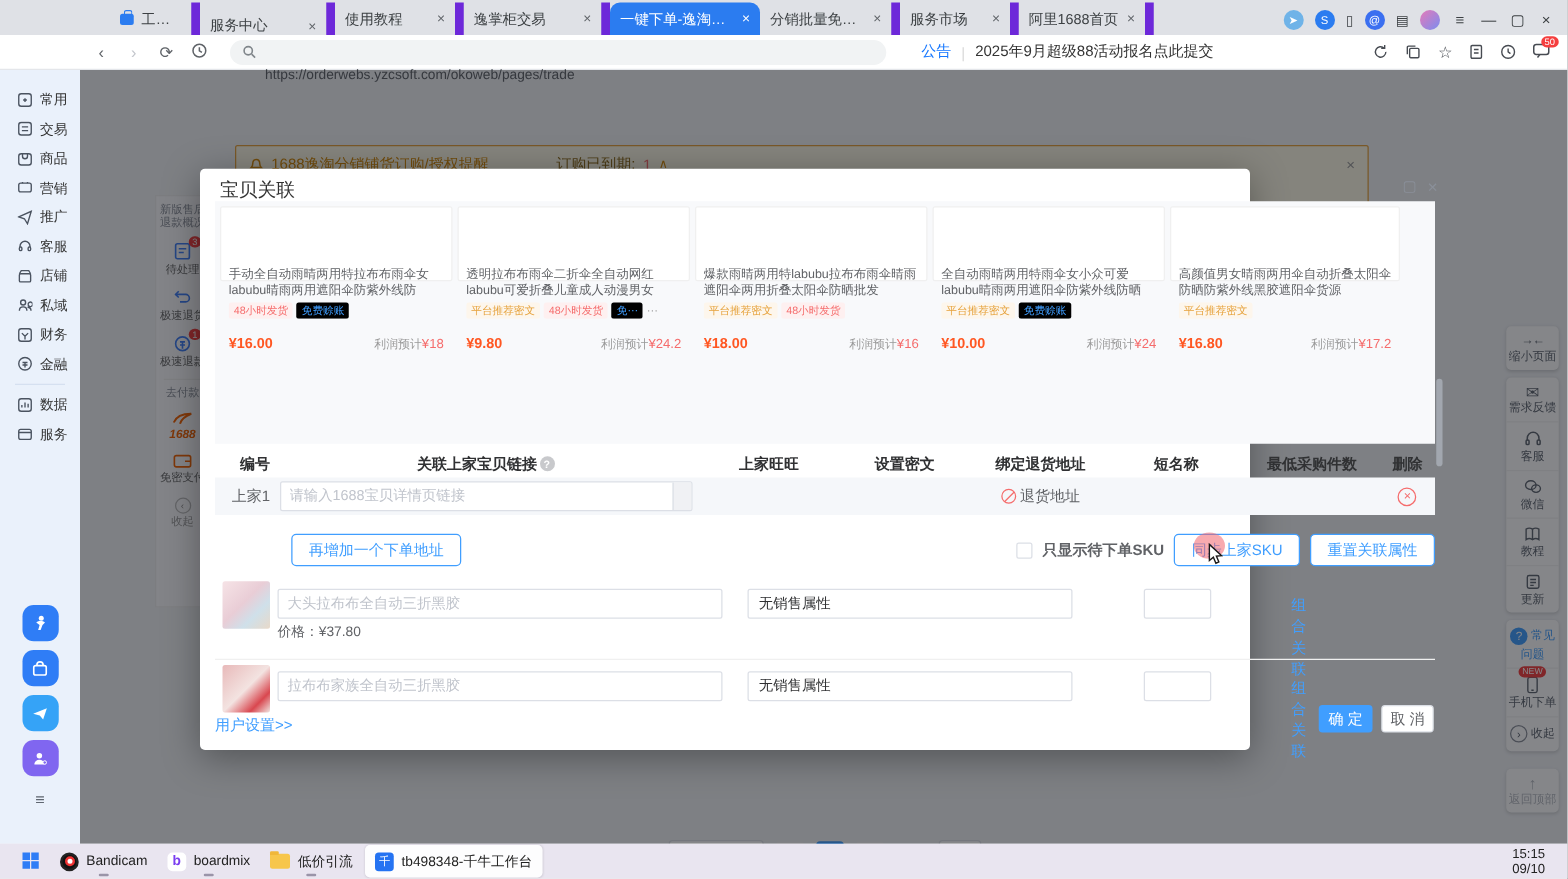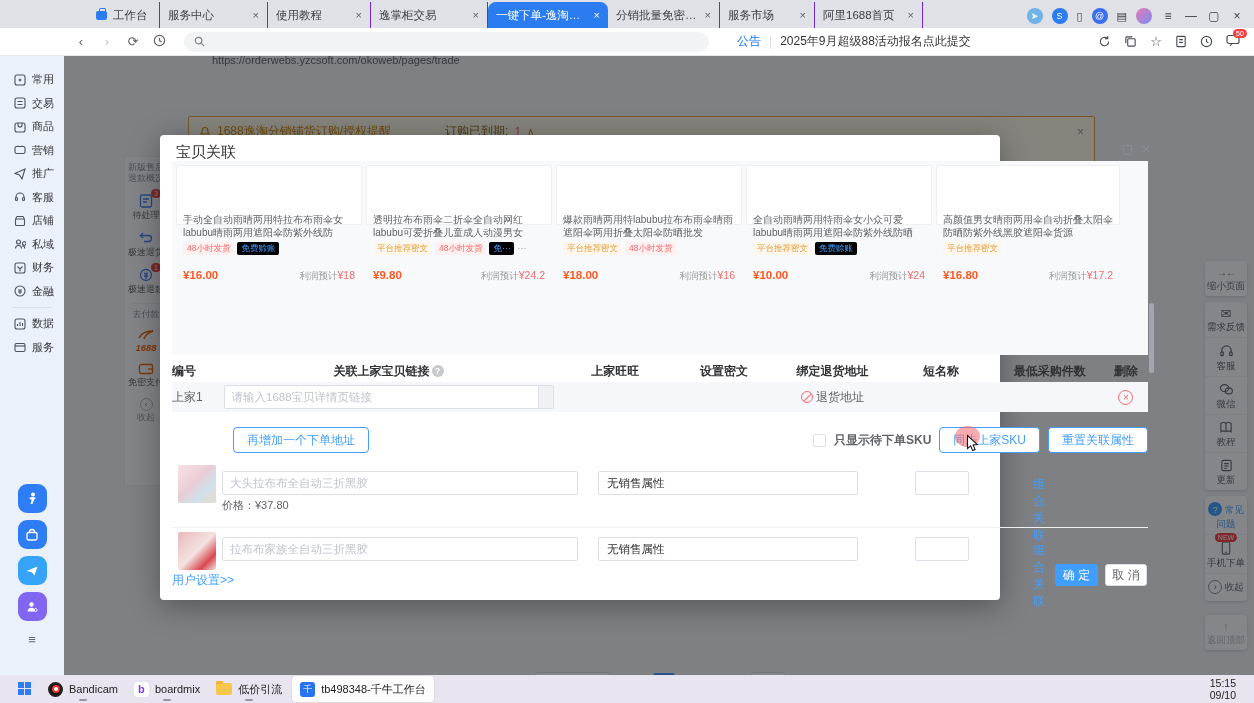--- a/index.html
+++ b/index.html
@@ -2,21 +2,21 @@
 <html><head>
 <meta charset="utf-8">
 <style>
   * { margin:0; padding:0; box-sizing:border-box; }
   html,body { width:1254px; height:703px; overflow:hidden; }
   body { font-family:"Liberation Sans","DejaVu Sans",sans-serif; font-size:12px; color:#333; }
   #stage { position:relative; width:1254px; height:703px; background:#f0f2f5; overflow:hidden; }
 
   
   #tabbar { position:absolute; left:0; top:0; width:1254px; height:28px; background:#dfe1e6; display:flex; align-items:flex-end; }
-  .tab { height:26px; display:flex; align-items:center; padding:0 8px; font-size:11.5px; color:#3c4043; gap:6px; border-right:1px solid #6d28d9; }
+  .tab { height:26px; display:flex; align-items:center; padding:0 8px; font-size:11.5px; color:#3c4043; gap:6px; border-right:7px solid #6d28d9; }
   .tab .tlabel { white-space:nowrap; overflow:hidden; text-overflow:ellipsis; flex:1; }
   .tab .tclose { color:#5f6368; font-size:11px; line-height:1; cursor:pointer; }
   .tab.active { background:#2b7cf0; border-radius:8px 8px 0 0; border-right:none; }
   .tab.active .tlabel, .tab.active .tclose { color:#fff; }
   .briefcase { width:11px; height:9px; background:#2b7cf0; border-radius:2px; position:relative; flex:none; }
   .briefcase:before { content:""; position:absolute; left:3px; top:-3px; width:5px; height:3px; border:1.5px solid #2b7cf0; border-bottom:none; border-radius:2px 2px 0 0; }
   #tabbar-right { margin-left:auto; display:flex; align-items:center; gap:9px; padding:0 10px 4px 6px; }
   .cic { width:16px; height:16px; border-radius:50%; display:flex; align-items:center; justify-content:center; color:#fff; font-size:9px; flex:none; }
   .winctl { color:#3c4043; font-size:12px; width:14px; text-align:center; }
 
@@ -102,21 +102,21 @@
   .tg-orange { background:#fdf6ec; color:#e6a23c; }
   .tg-more { color:#999; font-size:9px; }
   .mc-price-row { display:flex; align-items:baseline; margin-top:14px;text-align:right; }
   .mc-price { color:#ff5722; font-size:11.5px; font-weight:bold; }
   .mc-profit { margin-left:auto; font-size:9.5px; color:#999; }
   .mc-profit b { color:#f56c6c; font-weight:normal; font-size:10.5px; }
   #m-scroll { position:absolute; left:989px; top:168px; width:5px; height:70px; background:#a2a7af; border-radius:3px; }
 
   #m-thead { position:absolute; left:12px; top:225px; width:976px; height:22px; display:flex; align-items:center; font-size:12px; color:#303133; font-weight:bold; }
   #m-trow { position:absolute; left:12px; top:247px; width:976px; height:30px; display:flex; align-items:center; background:#f5f7fa; font-size:12px; color:#606266; }
-  .col-no { width:44px; text-align:left; flex:none; }
+  .col-no { width:44px; text-align:right; flex:none; }
   .col-link { width:345px; flex:none; text-align:center; }
   .col-f { flex:1; text-align:center; }
   .col-del { width:44px; text-align:center; flex:none; }
   .qcirc { display:inline-flex; width:12px; height:12px; border-radius:50%; background:#c8c9cc; color:#fff; font-size:8.5px; align-items:center; justify-content:center; vertical-align:1px; margin-left:2px; }
   .link-input-wrap { display:flex; width:330px; height:24px; margin:0 auto; border:1px solid #dcdfe6; border-radius:2px; background:#fff; }
   .link-input { flex:1; border:none; outline:none; padding:0 7px; font-size:11.5px; color:#606266; background:transparent; }
   .link-input::placeholder { color:#c0c4cc; }
   .link-addon { width:15px; background:#f0f1f4; border-left:1px solid #dcdfe6; }
   .ban-ic { display:inline-block; width:12px; height:12px; border:1px solid #f56c6c; border-radius:50%; position:relative; vertical-align:-2px; margin-right:3px; }
   .ban-ic:before { content:""; position:absolute; left:0; top:5px; width:11px; height:1px; background:#f56c6c; transform:rotate(-45deg); }
@@ -164,21 +164,21 @@
 <body>
 
 <div id="stage">
 
   <div id="tabbar">
     <div style="width:88px;flex:none;"></div>
     <div class="tab" style="width:72px;">
       <span class="briefcase"></span>
       <span class="tlabel">工作台</span>
     </div>
-    <div class="tab" style="width:108px;">
+    <div class="tab" style="width:108px;align-items:flex-end;">
       <span class="tlabel">服务中心</span>
       <span class="tclose">×</span>
     </div>
     <div class="tab" style="width:103px;">
       <span class="tlabel">使用教程</span>
       <span class="tclose">×</span>
     </div>
     <div class="tab" style="width:117px;">
       <span class="tlabel">逸掌柜交易</span>
       <span class="tclose">×</span>

